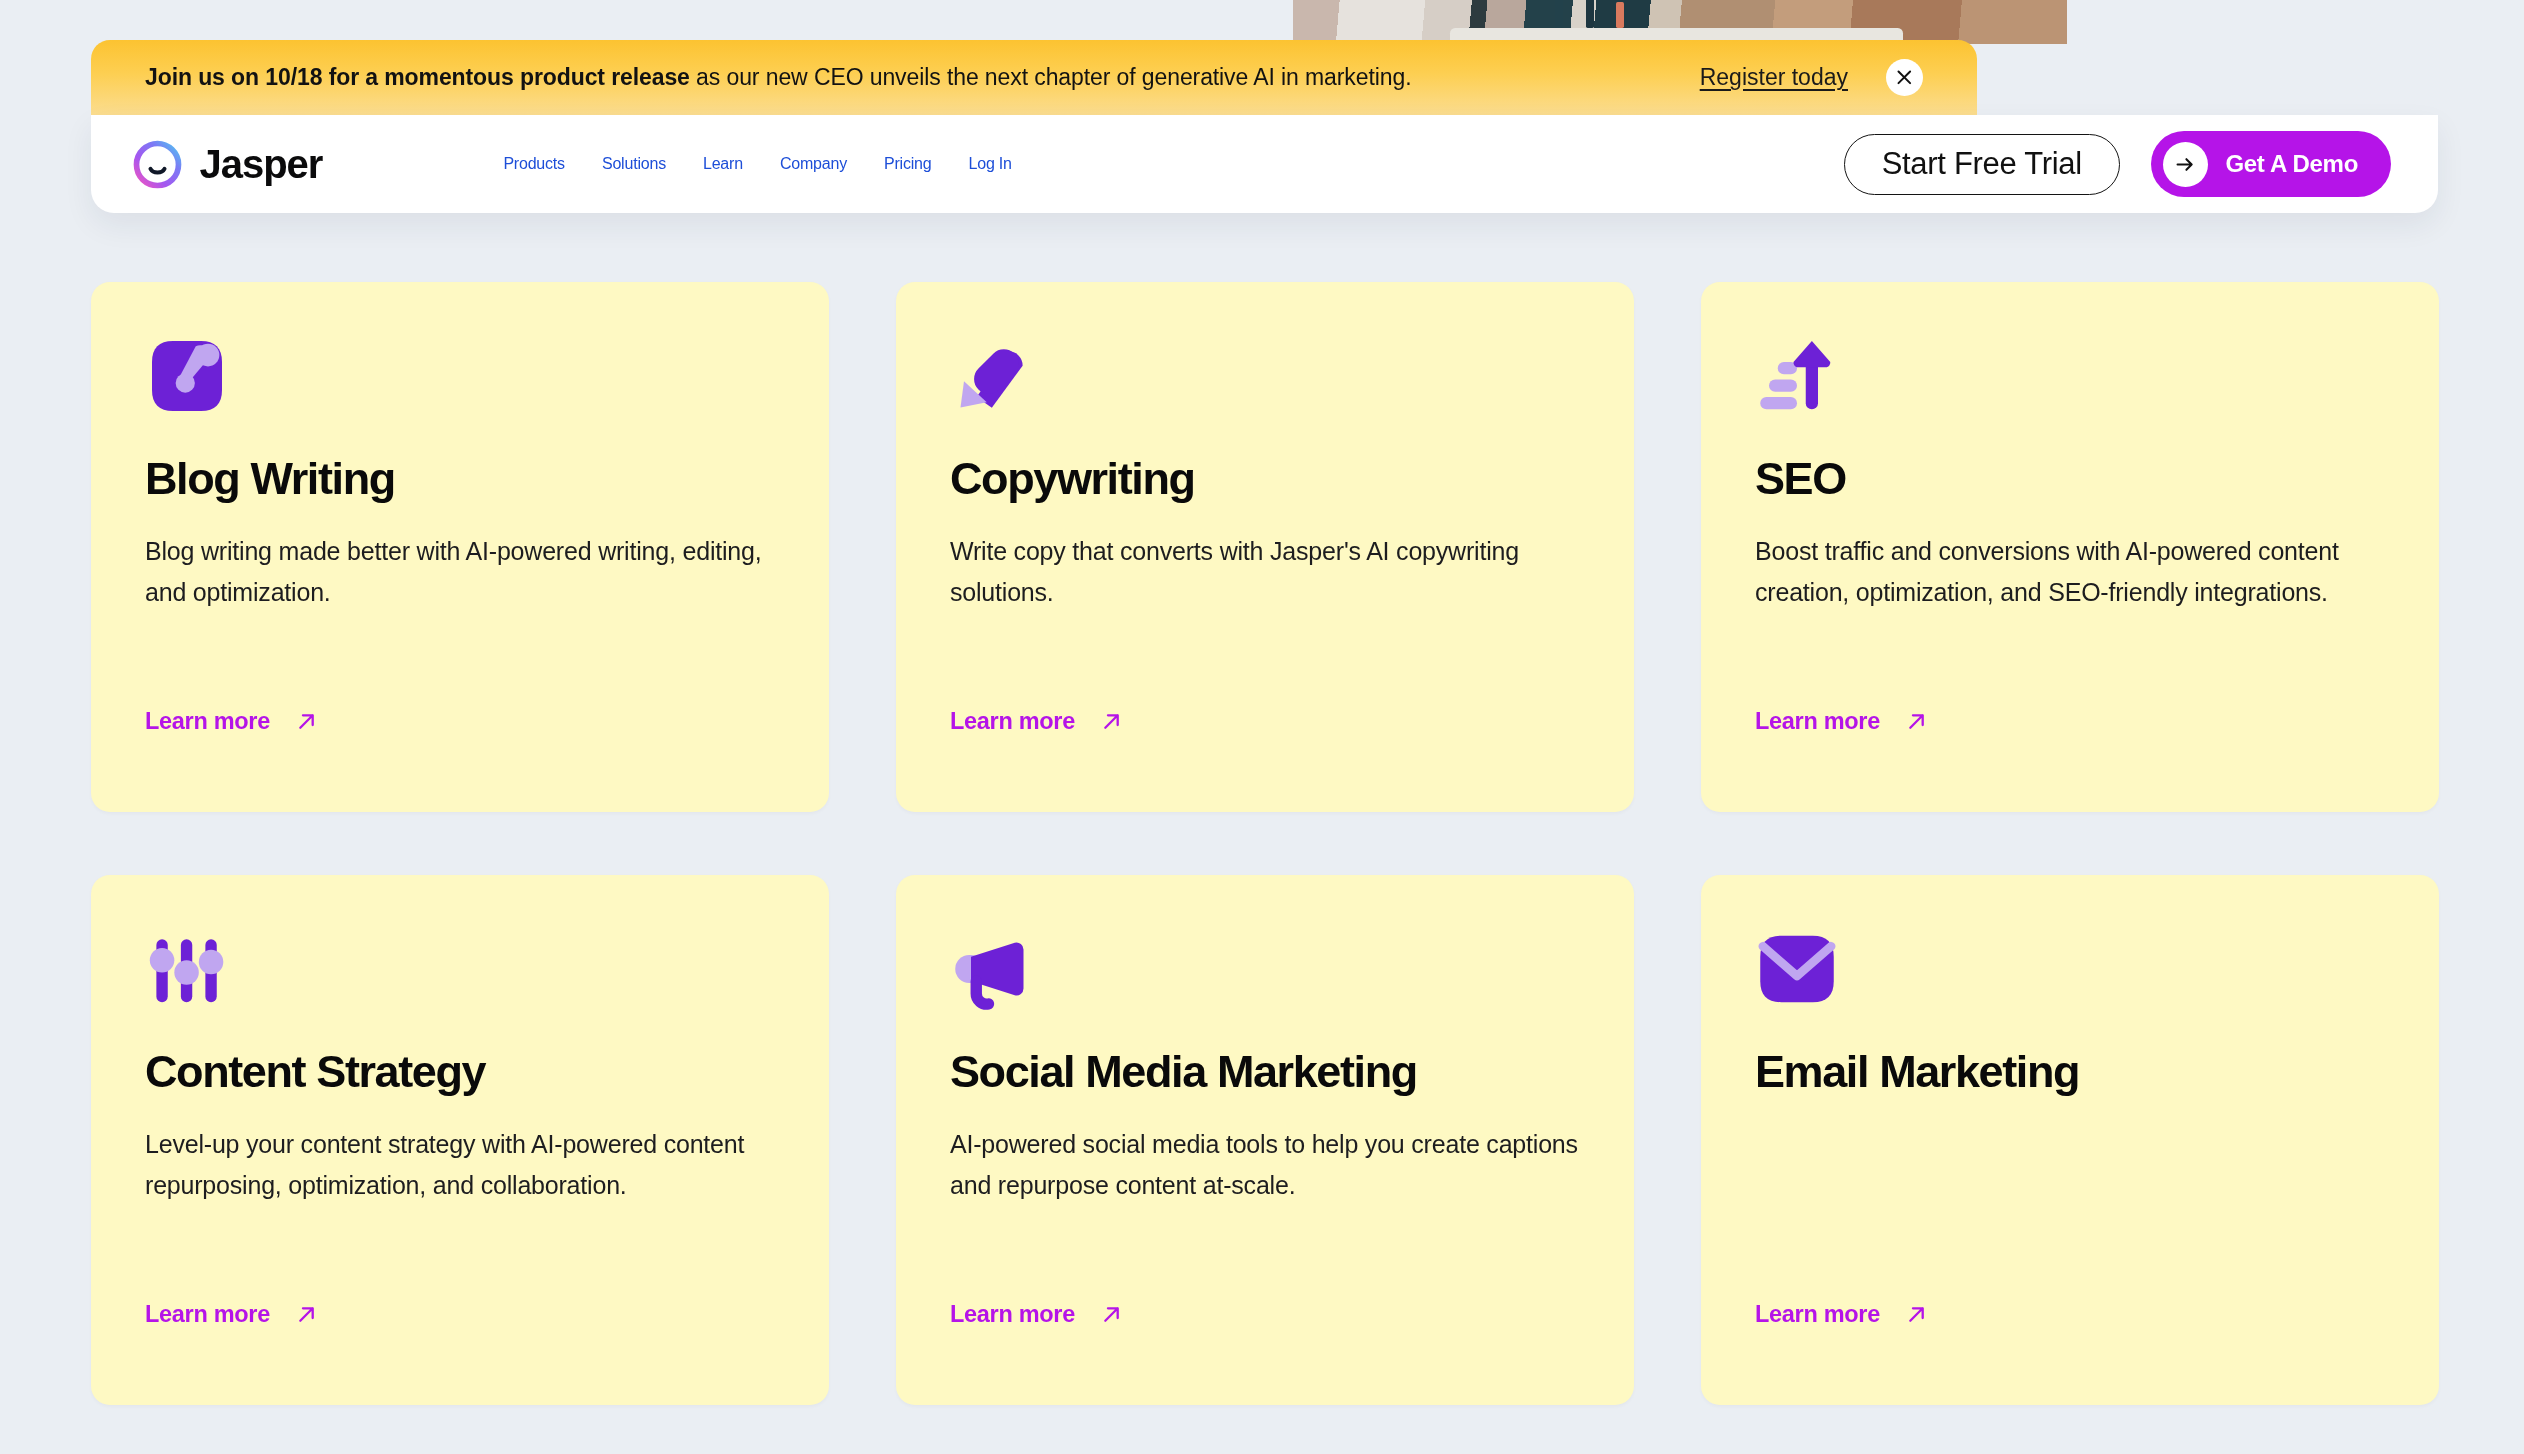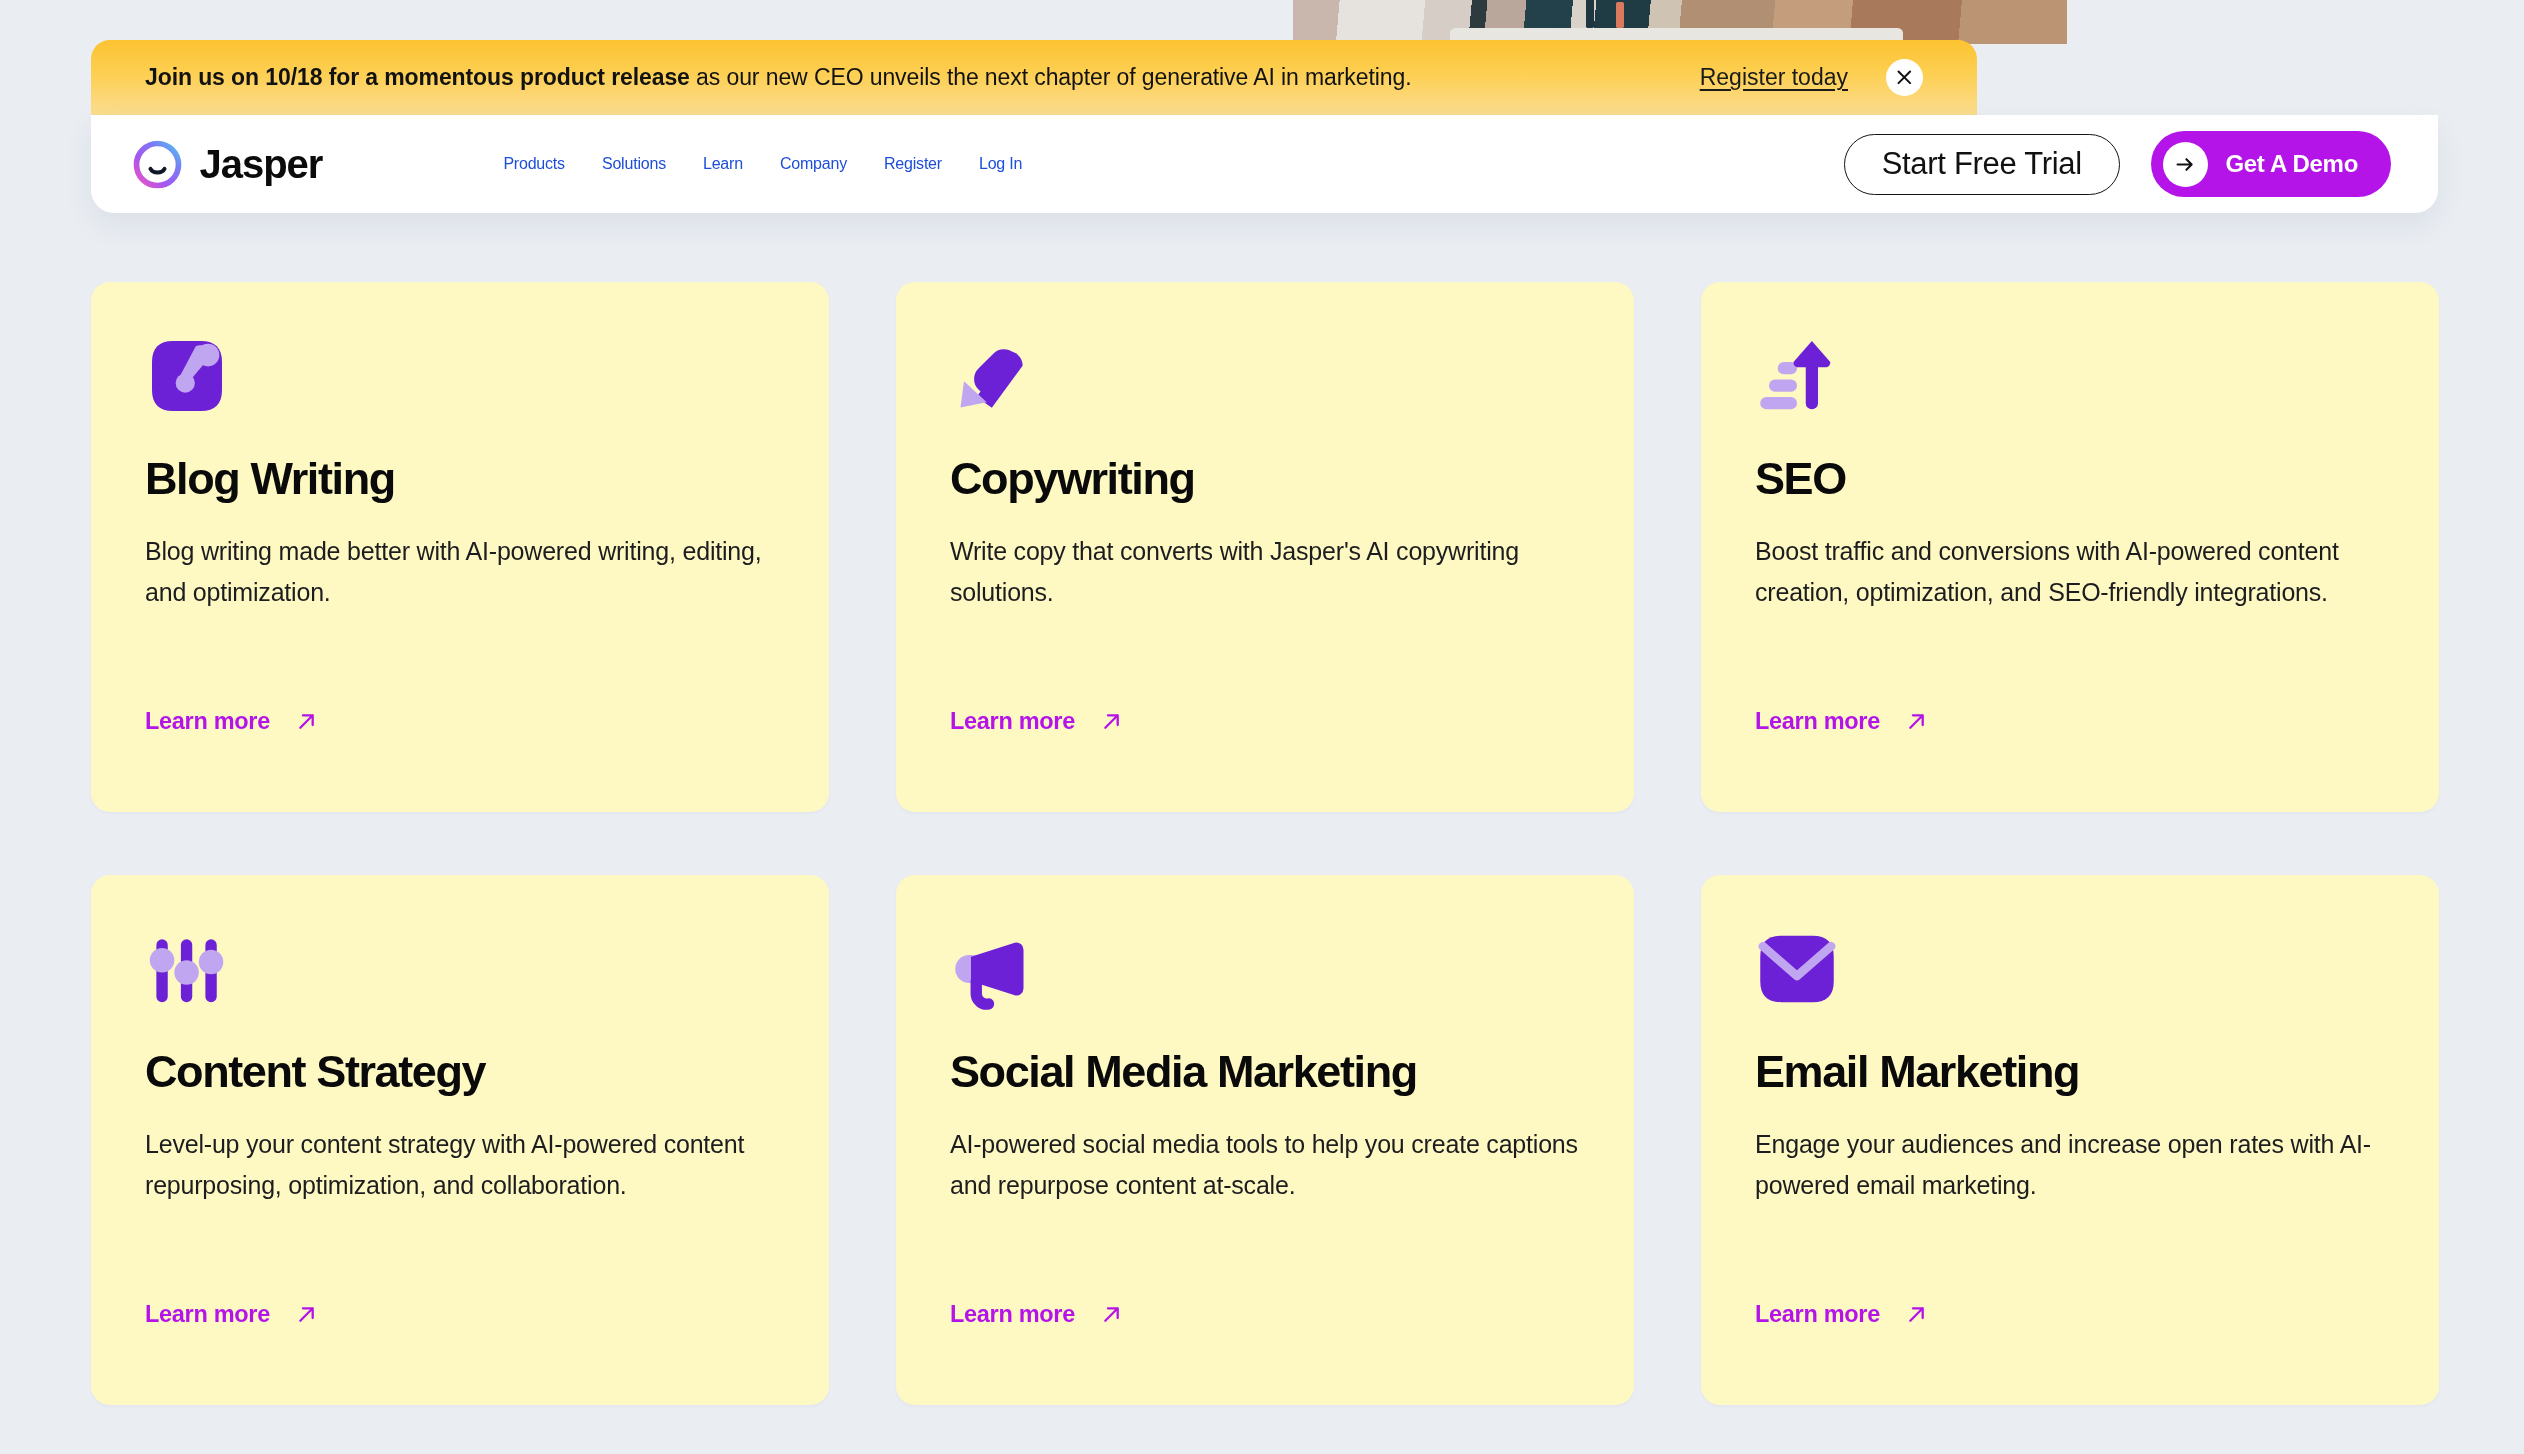--- a/index.html
+++ b/index.html
@@ -172,21 +172,21 @@
       </svg>
     </span>
     <span id="brand-name">Jasper</span>
   </div>
 
   <nav id="main-nav">
     <span class="nav-item">Products</span>
     <span class="nav-item">Solutions</span>
     <span class="nav-item">Learn</span>
     <span class="nav-item">Company</span>
-    <span class="nav-item">Register</span>
+    <span class="nav-item">Pricing</span>
     <span class="nav-item">Log In</span>
   </nav>
 
   <div class="header-actions">
     <button id="start-free-trial">Start Free Trial</button>
     <button id="get-a-demo">
       <span id="demo-arrow-circle">
         <svg viewBox="0 0 26 26" aria-hidden="true">
           <path d="M4 13 H20 M14 7 L20 13 L14 19" fill="none" stroke="#111" stroke-width="2.3" stroke-linecap="round" stroke-linejoin="round"></path>
         </svg>
@@ -305,21 +305,20 @@
   </section>
 
   <section class="feature-card">
     <span>
       <svg class="card-icon" viewBox="0 0 96 96" aria-hidden="true">
         <path d="M6 34 C6 18 14 10 30 10 L66 10 C82 10 90 18 90 34 L90 62 C90 78 82 86 66 86 L30 86 C14 86 6 78 6 62 Z" fill="#6d21d6"></path>
         <path d="M9 22 L48 56 L87 22" fill="none" stroke="#c0a6f0" stroke-width="10" stroke-linecap="round" stroke-linejoin="round"></path>
       </svg>
     </span>
     <h2 class="card-title">Email Marketing</h2>
-    <p class="card-desc">Engage your audiences and increase open rates with AI-powered email marketing.</p>
     <div class="learn-more">
       <span class="lm-label">Learn more</span>
       <span>
         <svg viewBox="0 0 26 26" aria-hidden="true">
             <path d="M6 20 L20 6 M9 6 H20 V17" fill="none" stroke="#b514e8" stroke-width="2.6" stroke-linecap="round" stroke-linejoin="round"></path>
           </svg>
       </span>
     </div>
   </section>
 

